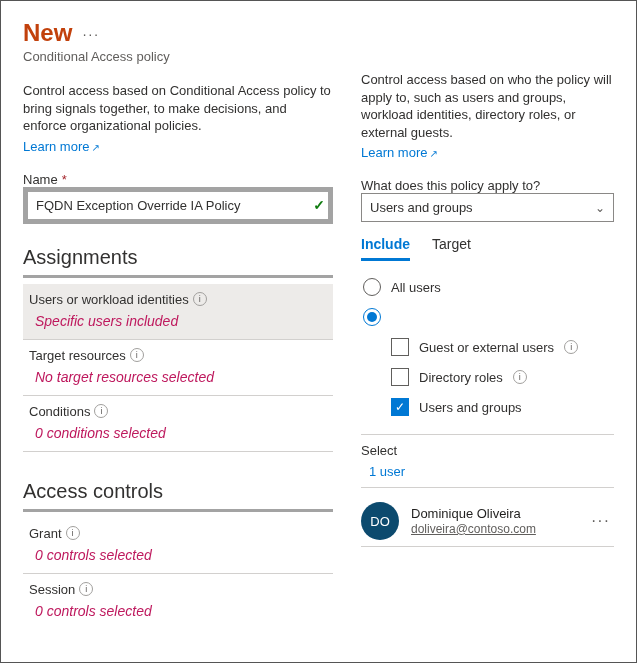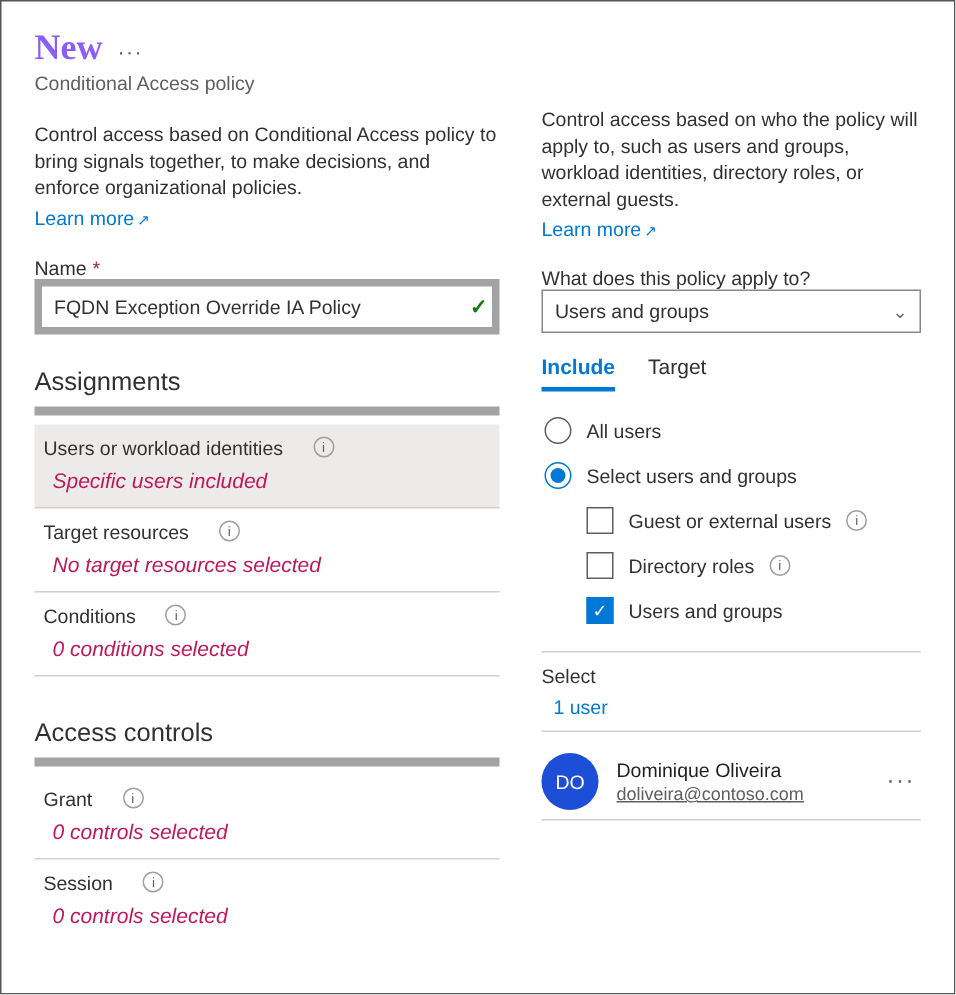--- a/index.html
+++ b/index.html
@@ -24,22 +24,21 @@
     display: flex;
     flex-direction: column;
   }
   .left { flex: 0 0 310px; }
   .right { flex: 1; }
   .title-row { display: flex; align-items: center; gap: 10px; }
   h1 {
     font-size: 24px;
     font-weight: 600;
     margin: 0 0 2px 0;
-    color: #8b5cf6;
-    font-family: Liberation Serif, serif;
+    color: #c2410c;
   }
   .ellipsis { font-size: 14px; color: #605e5c; letter-spacing: 1px; }
   .subtitle { font-size: 13px; color: #605e5c; margin-bottom: 18px; }
   .desc { font-size: 13px; color: #323130; line-height: 1.35; margin-bottom: 4px; }
   .link { color: #0078d4; text-decoration: none; font-size: 13px; }
   .ext-icon { font-size: 10px; margin-left: 2px; }
   .field-label { font-size: 13px; color: #323130; margin-top: 18px; margin-bottom: 0; display:flex; align-items:flex-start; gap:4px;}
   .req { color: #a4262c; }
   .text-input {
     width: 100%;
@@ -48,28 +47,28 @@
     font-size: 13px;
     color: #323130;
     position: relative;
   }
   .input-wrap { position: relative; }
   .check-icon {
     position: absolute; right: 8px; top: 50%; transform: translateY(-50%);
     color: #107c10; font-size: 14px; font-weight: bold;
   }
   .section-h {
-    font-size: 17px; color: #323130; margin-top: 22px; margin-bottom: 6px;
-    border-bottom: 6px solid #a3a3a3; padding-bottom: 6px;
+    font-size: 20px; color: #323130; margin-top: 22px; margin-bottom: 6px;
+    border-bottom: 3px solid #a3a3a3; padding-bottom: 6px;
   }
   .assign-row {
     padding: 8px 6px 2px 6px;
   }
   .assign-row.selected { background: #edebe9; }
-  .assign-title { font-size: 13px; color: #323130; display:flex; align-items:center; gap:20px;}
+  .assign-title { font-size: 13px; color: #323130; display:flex; align-items:center; gap:4px;}
   .assign-val { color: #be185d; font-size: 14px; padding: 6px 6px 8px 6px; font-style: italic; }
   .info-icon {
     display:inline-flex; width:14px;height:14px;border:1px solid #a19f9d;border-radius:50%;
     align-items:center;justify-content:center;font-size:9px;color:#605e5c;line-height:1;
   }
   .thin-sep { border-bottom: 1px solid #d2d0ce; }
 
   .select-box {
     border: 1px solid #8a8886;
     padding: 6px 8px;
@@ -94,21 +93,21 @@
     display:flex;align-items:center;justify-content:center;
   }
   .checkbox.checked { background:#0078d4; border-color:#0078d4; color:#fff; font-size:12px; }
   .indent { margin-left: 28px; }
   .sep { border-top:1px solid #d2d0ce; margin: 12px 0 8px 0; }
   .small-label { font-size:13px; color:#323130; }
   .user-row {
     display:flex; align-items:center; gap:12px; padding:6px 0; border-bottom:1px solid #d2d0ce;
   }
   .avatar {
-    width:38px;height:38px;border-radius:50%;background:#1d4ed8;color:#fff;
+    width:38px;height:38px;border-radius:50%;background:#0c4a6e;color:#fff;
     display:flex;align-items:center;justify-content:center;font-size:13px;font-weight:400;
   }
   .user-info { flex:1; line-height:1.25; }
   .user-name { font-size:13px; color:#201f1e; }
   .user-email { font-size:12px; color:#605e5c; text-decoration: underline;}
   .row-menu { font-size:16px; color:#605e5c; letter-spacing:1px; padding:0 4px;}
 </style>
 </head>
 <body>
 
@@ -204,21 +203,20 @@
     <div class="radio-row">
       <span class="radio">
           <span class="dot"></span>
         </span>
       <span>All users</span>
     </div>
     <div class="radio-row">
       <span class="radio checked">
           <span class="dot"></span>
         </span>
-      <span>Select users and groups</span>
     </div>
 
     <div class="indent">
       <div class="check-row">
         <span class="checkbox"></span>
         <span>Guest or external users</span>
         <span class="info-icon">i</span>
       </div>
       <div class="check-row">
         <span class="checkbox"></span>

